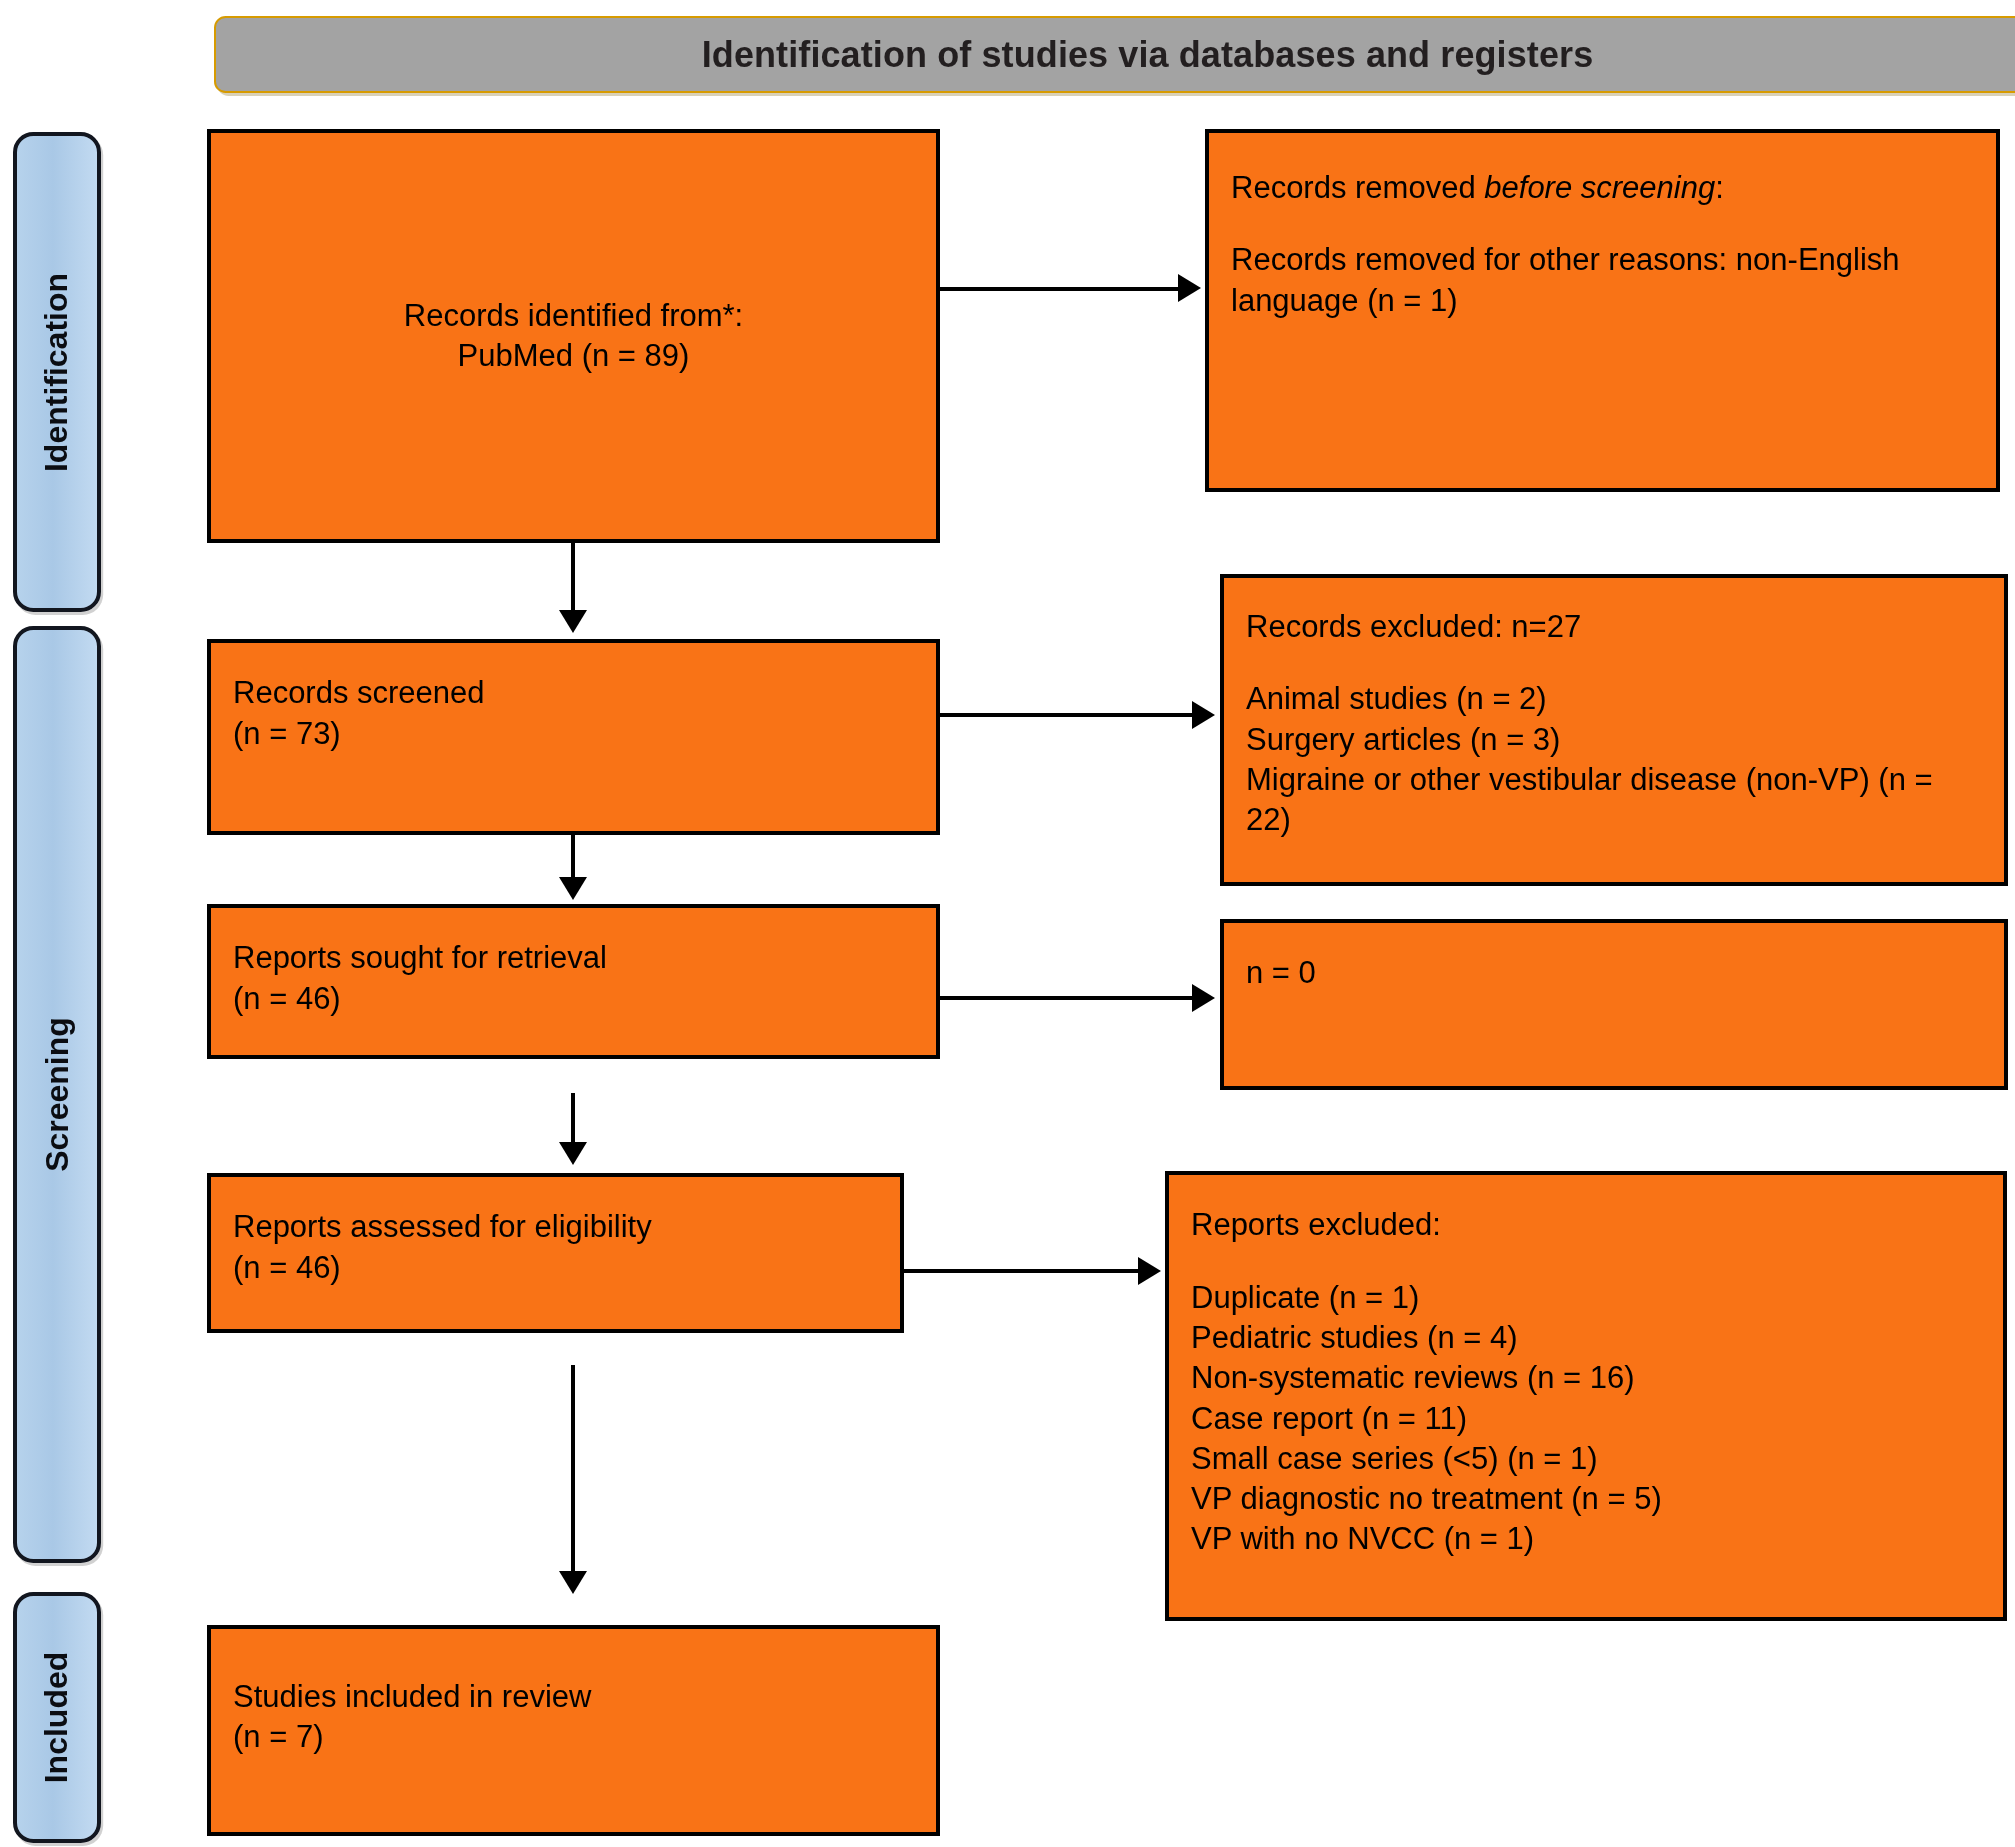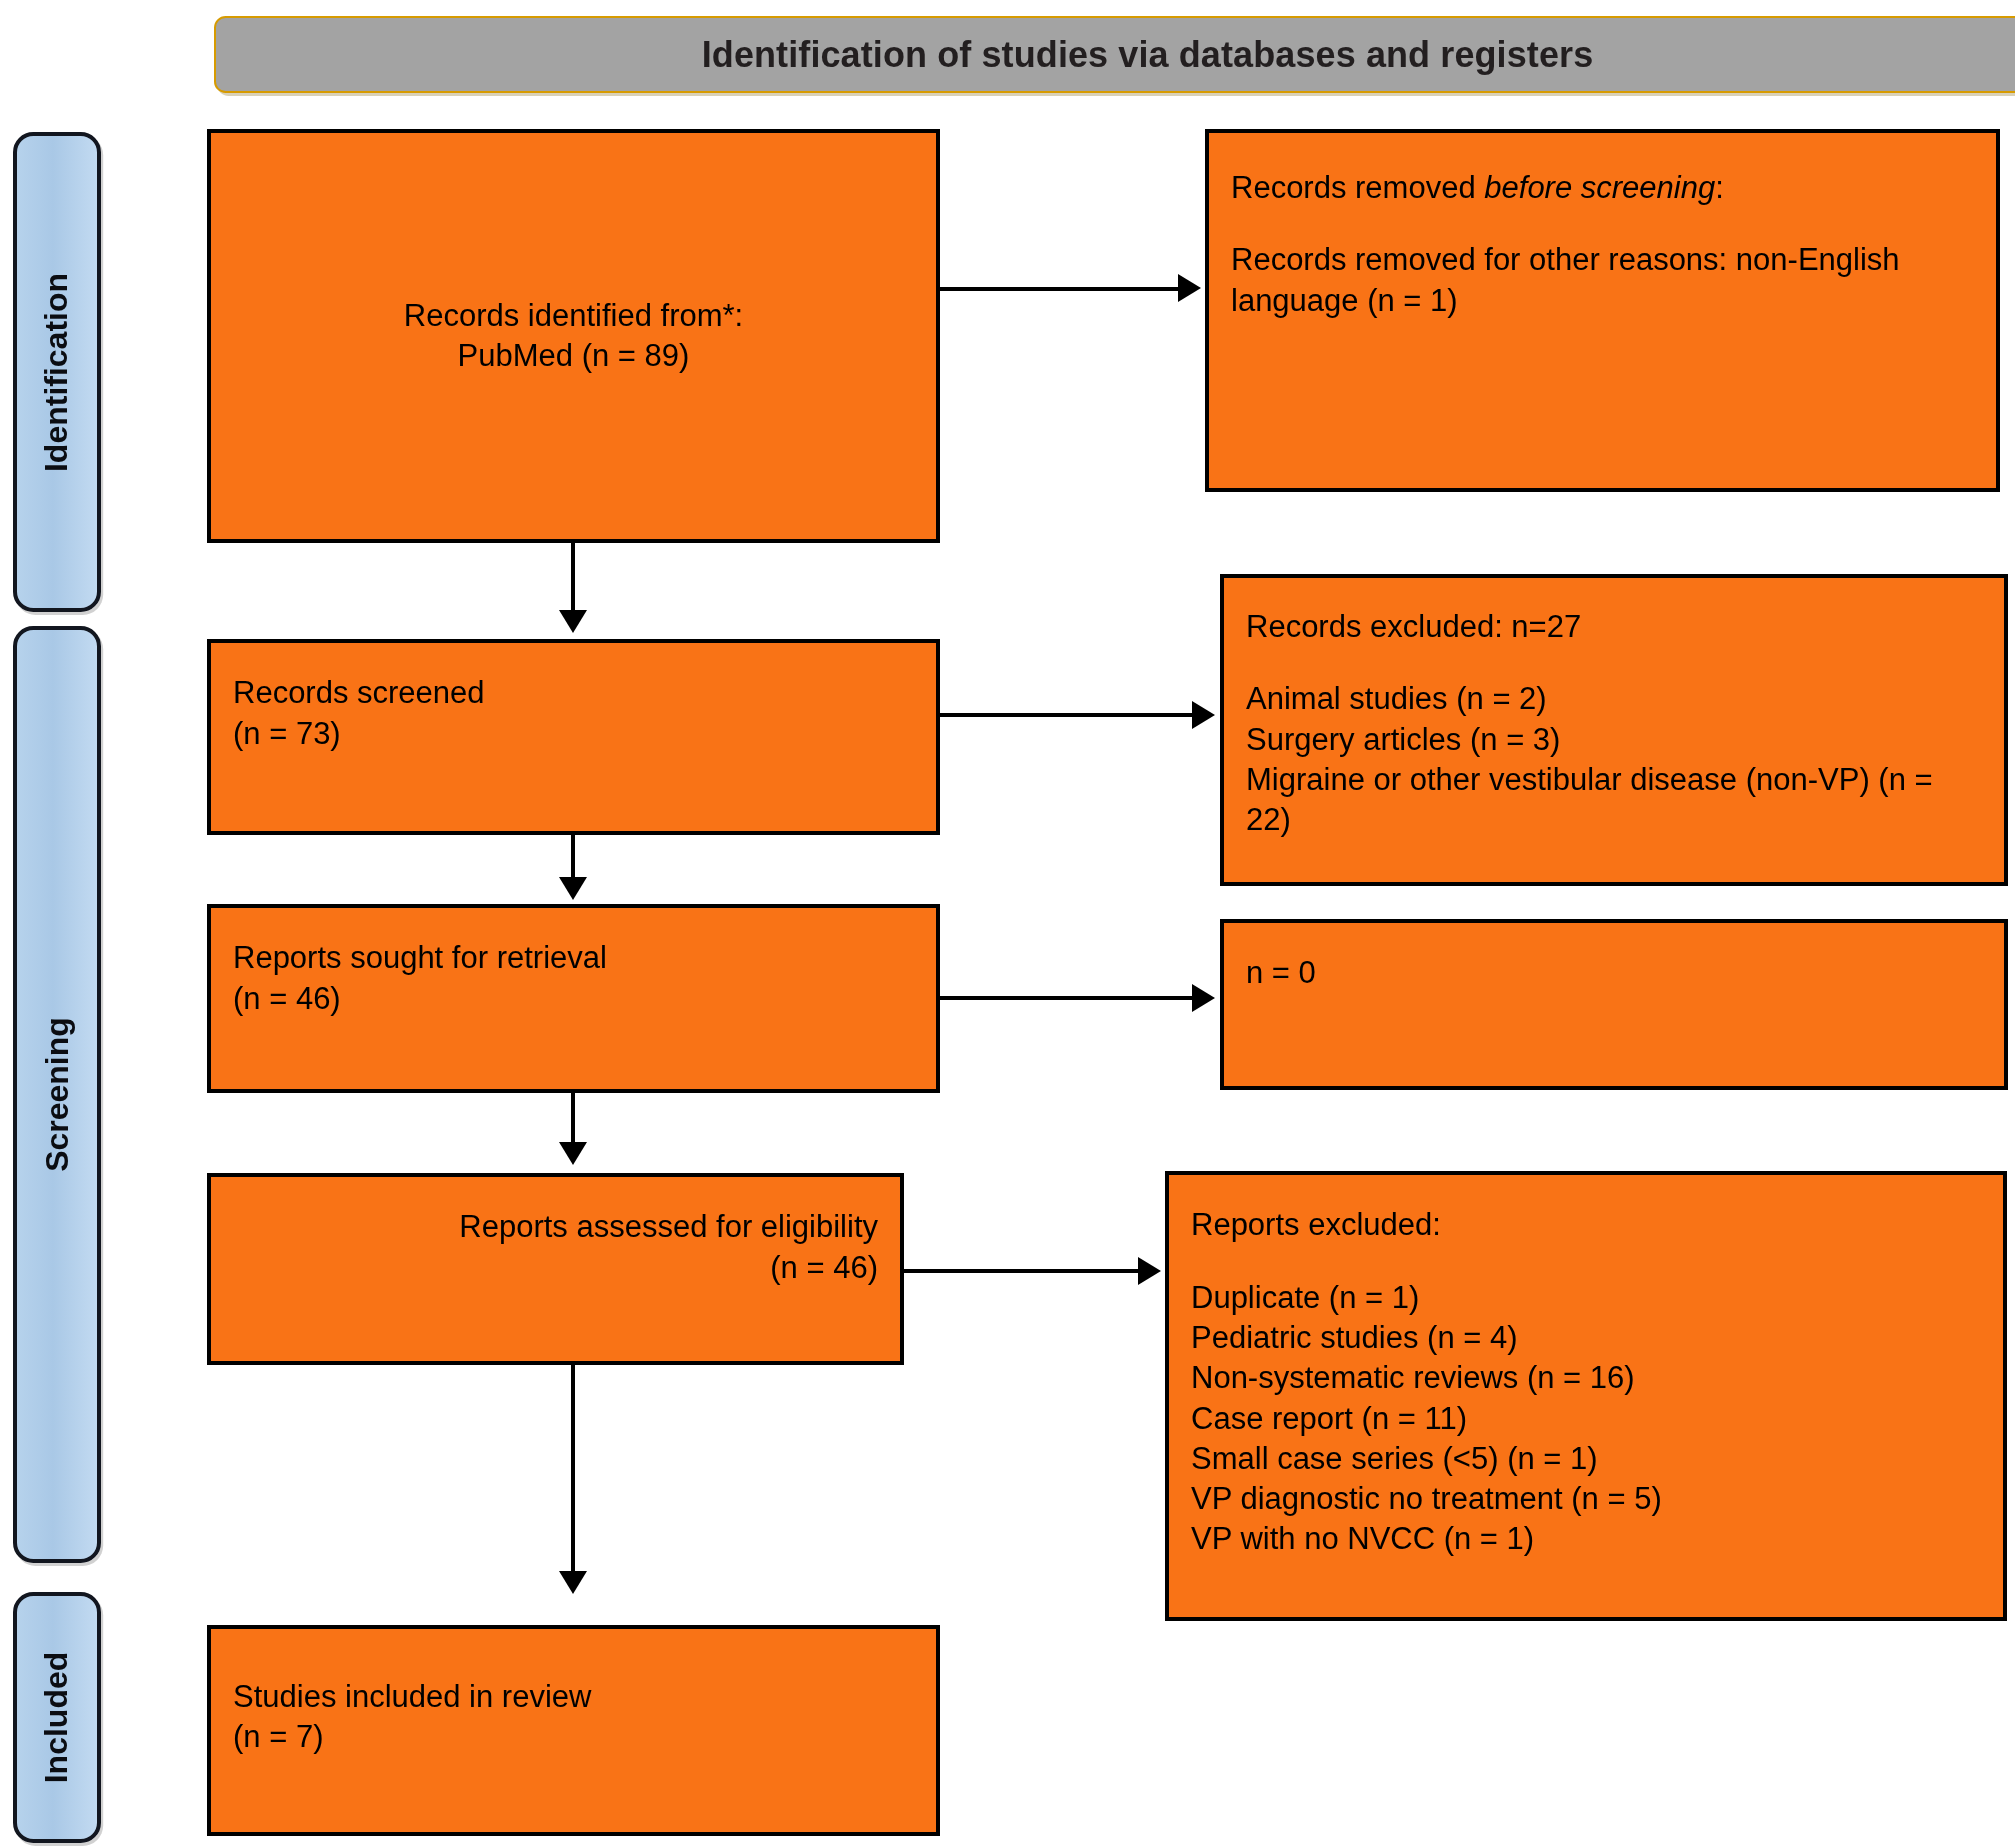--- a/index.html
+++ b/index.html
@@ -60,23 +60,23 @@
   }
   .box.center .txt{ text-align:center; }
   .box .ital{ font-style:italic; }
   .gap{ display:block;height:32px; }
 
   
   #box-identified        { left:207px;  top:129px;  width:733px; height:414px; }
   #box-removed-before    { left:1205px; top:129px;  width:795px; height:363px; }
   #box-screened          { left:207px;  top:639px;  width:733px; height:196px; }
   #box-records-excluded  { left:1220px; top:574px;  width:788px; height:312px; }
-  #box-sought            { left:207px;  top:904px; width:733px; height:189px; }
+  #box-sought            { left:207px;  top:904px; width:733px; height:155px; }
   #box-not-retrieved     { left:1220px; top:919px; width:788px; height:171px; }
-  #box-assessed          { left:207px;  top:1173px; width:697px;  height:192px;text-align:right; }
+  #box-assessed          { left:207px;  top:1173px; width:697px;  height:160px; }
   #box-reports-excluded  { left:1165px; top:1171px; width:842px; height:450px; }
   #box-included          { left:207px;  top:1625px; width:733px; height:211px; }
 
   
   #box-identified        .txt{ margin-top:0; }
   #box-removed-before    .txt{ align-self:flex-start; margin-top:22px; }
   #box-records-excluded  .txt{ align-self:flex-start; margin-top:16px; }
   #box-reports-excluded  .txt{ align-self:flex-start; margin-top:17.4px; }
   #box-screened          .txt,
   #box-sought            .txt,

